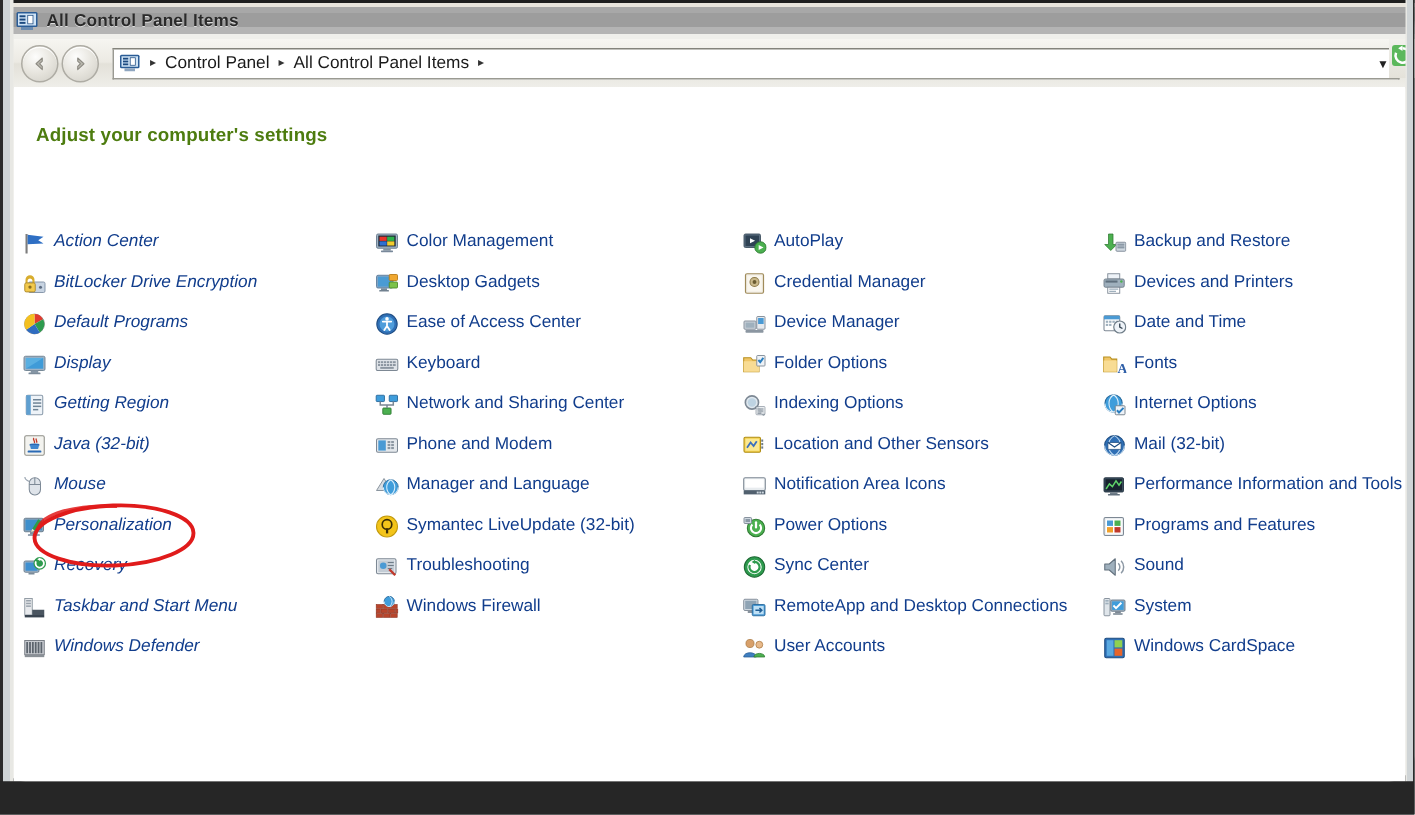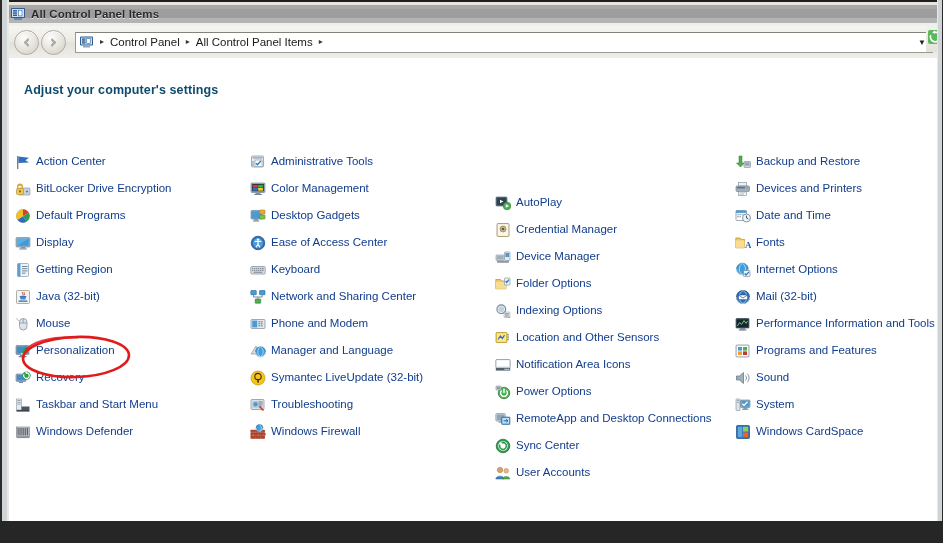--- a/index.html
+++ b/index.html
@@ -72,31 +72,31 @@
     background:linear-gradient(to bottom,#f2f1ec,#e4e2da);
   }
 
   
   .content{
     position:absolute;left:9px;top:58px;width:928px;height:463px;
     background:#ffffff;
   }
   .page-heading{
     position:absolute;left:15px;top:25px;
-    font-size:12.5px;font-weight:bold;color:#0c4a6e;
+    font-size:12.5px;font-weight:bold;color:#4d7c0f;
     letter-spacing:.1px;
   }
   .grid{
     position:absolute;left:6px;top:90px;width:918px;
     display:flex;
   }
   .col{display:flex;flex-direction:column;}
-  .col-1{width:235px;}
+  .col-1{width:235px;font-style:italic;}
   .col-2{width:245px;}
-  .col-3{width:240px;margin-top:41px;}
+  .col-3{width:240px;}
   .col-4{width:198px;}
 
   .cp-item{
     display:flex;align-items:center;gap:5px;
     height:27px;
     cursor:pointer;
   }
   .cp-label{
     font-size:11.5px;color:#113d8c;white-space:nowrap;line-height:13px;
   }
@@ -337,32 +337,20 @@
                 </g>
                 <rect x="1.5" y="12.5" width="13" height="1.6" fill="#8a9096"></rect>
               </svg>
             </span>
             <span class="cp-label">Windows Defender</span>
           </div>
         </div>
 
         <div class="col col-2">
 
-          <div class="cp-item">
-            <span>
-              <svg class="ico" viewBox="0 0 16 16">
-                <rect x="1.5" y="2" width="12" height="11" rx="1" fill="#e9edf1" stroke="#7f8a95" stroke-width=".7"></rect>
-                <rect x="2.6" y="3" width="9.8" height="1.6" fill="#9fb0be"></rect>
-                <rect x="5" y="6" width="7" height="6.5" fill="#ffffff" stroke="#7f8a95" stroke-width=".6"></rect>
-                <path d="M6 9.2 L7.4 10.8 L10.8 7" fill="none" stroke="#2a7ec0" stroke-width="1.4"></path>
-                <path d="M2 7 L4.4 7 L4.4 12 L2 12 Z" fill="#b3c3d0"></path>
-              </svg>
-            </span>
-            <span class="cp-label">Administrative Tools</span>
-          </div>
 
           <div class="cp-item">
             <span>
               <svg class="ico" viewBox="0 0 16 16">
                 <rect x="1" y="2" width="14" height="9.5" rx="1" fill="#9fb3c6" stroke="#66798b" stroke-width=".6"></rect>
                 <rect x="2.2" y="3" width="11.6" height="7.3" fill="#1f2a36"></rect>
                 <rect x="3" y="3.8" width="4.8" height="2.8" fill="#e8352a"></rect>
                 <rect x="8.1" y="3.8" width="4.8" height="2.8" fill="#2eb24a"></rect>
                 <rect x="3" y="6.9" width="4.8" height="2.8" fill="#2f6fd0"></rect>
                 <rect x="8.1" y="6.9" width="4.8" height="2.8" fill="#f3cd2c"></rect>
@@ -616,41 +604,41 @@
                 <rect x="1" y="2" width="5" height="4" rx=".6" fill="#cfd8e0" stroke="#7d8894" stroke-width=".6"></rect>
                 <rect x="2" y="3" width="3" height="2" fill="#8b99a6"></rect>
               </svg>
             </span>
             <span class="cp-label">Power Options</span>
           </div>
 
           <div class="cp-item">
             <span>
               <svg class="ico" viewBox="0 0 16 16">
+                <circle cx="8" cy="8" r="6.8" fill="#2e9b4e" stroke="#1d6a34" stroke-width=".7"></circle>
+                <circle cx="8" cy="8" r="4.8" fill="#ffffff"></circle>
+                <path d="M8 4.6 A3.4 3.4 0 1 1 4.9 6.6" fill="none" stroke="#2e9b4e" stroke-width="1.5"></path>
+                <path d="M8.4 3.2 L8.4 6 L6.1 4.6 Z" fill="#2e9b4e"></path>
+              </svg>
+            </span>
+            <span class="cp-label">Sync Center</span>
+          </div>
+
+          <div class="cp-item">
+            <span>
+              <svg class="ico" viewBox="0 0 16 16">
                 <rect x=".8" y="2.5" width="9.5" height="7.5" rx=".8" fill="#cfd8e0" stroke="#7d8894" stroke-width=".6"></rect>
                 <rect x="1.8" y="3.5" width="7.5" height="5.5" fill="#8fa4b5"></rect>
                 <rect x="3.5" y="10.4" width="4" height="1.2" fill="#7d8894"></rect>
                 <rect x="6.5" y="6" width="8.5" height="7.5" rx=".8" fill="#4a9ad4" stroke="#27699c" stroke-width=".6"></rect>
                 <rect x="7.4" y="7" width="6.7" height="5.5" fill="#bfe0f5"></rect>
                 <path d="M8.6 9.8 L12.9 9.8 M11.3 8.3 L12.9 9.8 L11.3 11.3" fill="none" stroke="#1f5d94" stroke-width="1"></path>
               </svg>
             </span>
             <span class="cp-label">RemoteApp and Desktop Connections</span>
-          </div>
-
-          <div class="cp-item">
-            <span>
-              <svg class="ico" viewBox="0 0 16 16">
-                <circle cx="8" cy="8" r="6.8" fill="#2e9b4e" stroke="#1d6a34" stroke-width=".7"></circle>
-                <circle cx="8" cy="8" r="4.8" fill="#ffffff"></circle>
-                <path d="M8 4.6 A3.4 3.4 0 1 1 4.9 6.6" fill="none" stroke="#2e9b4e" stroke-width="1.5"></path>
-                <path d="M8.4 3.2 L8.4 6 L6.1 4.6 Z" fill="#2e9b4e"></path>
-              </svg>
-            </span>
-            <span class="cp-label">Sync Center</span>
           </div>
 
           <div class="cp-item">
             <span>
               <svg class="ico" viewBox="0 0 16 16">
                 <circle cx="5" cy="5" r="2.7" fill="#d8a06a" stroke="#a97840" stroke-width=".5"></circle>
                 <path d="M.8 14 C.8 10.2 9.2 10.2 9.2 14 Z" fill="#3f7fc0" stroke="#2a5e96" stroke-width=".5"></path>
                 <circle cx="11.2" cy="5.8" r="2.3" fill="#e8b98a" stroke="#a97840" stroke-width=".5"></circle>
                 <path d="M7.6 14 C7.6 10.8 14.8 10.8 14.8 14 Z" fill="#4cb050" stroke="#2e7a32" stroke-width=".5"></path>
               </svg>

